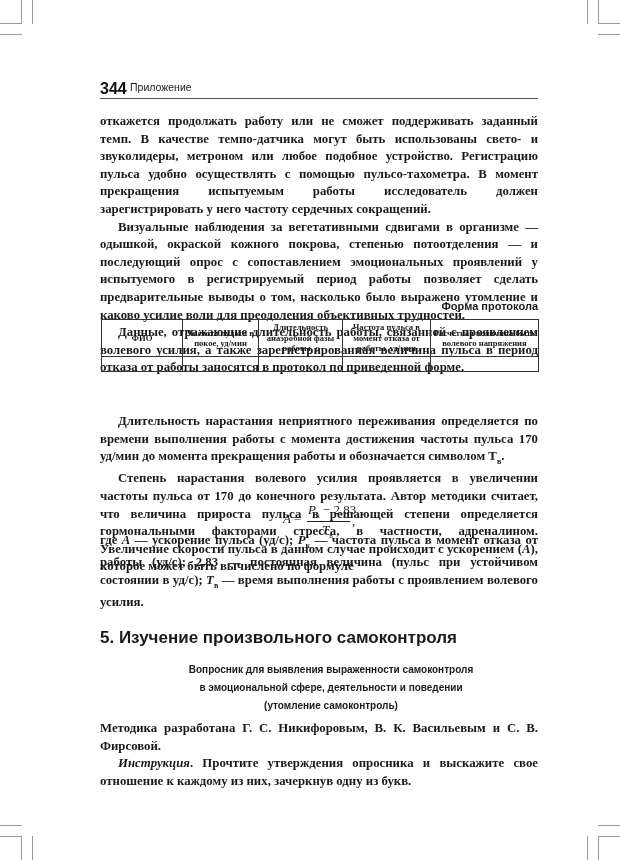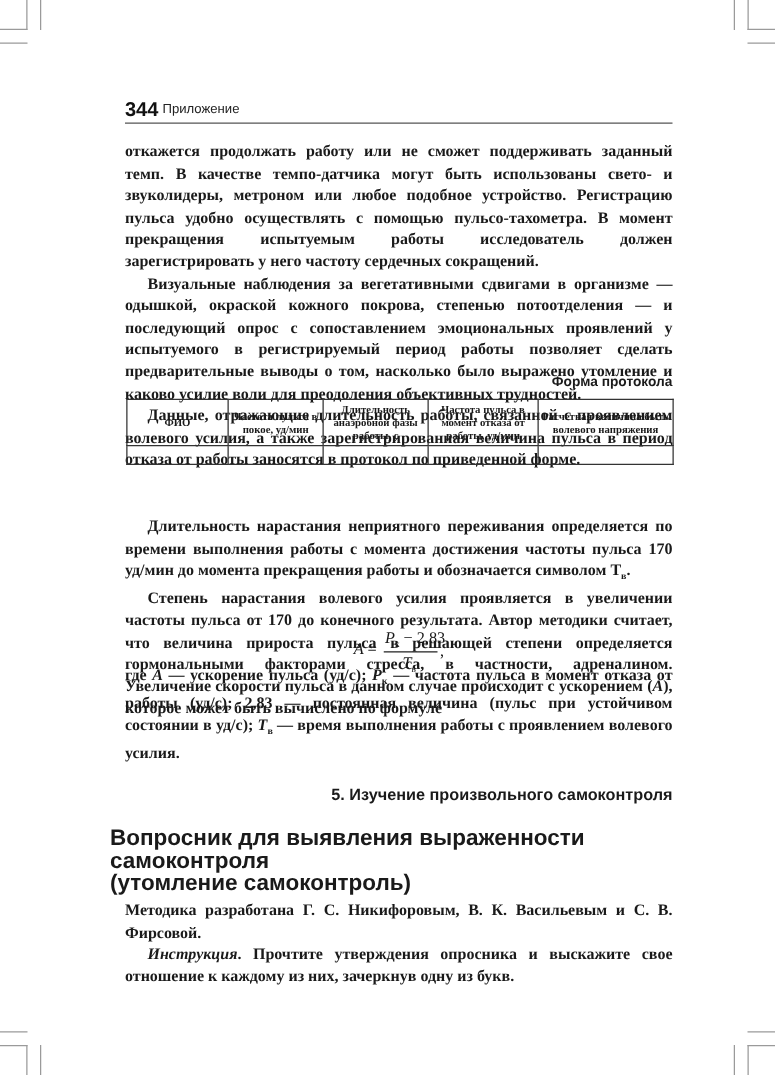--- a/index.html
+++ b/index.html
@@ -52,28 +52,28 @@
   }
   .formula .lhs { position: absolute; left: 0; top: 11px; font-style: italic; }
   .formula .eq { position: absolute; left: 11px; top: 11px; }
   .formula .frac-line { position: absolute; left: 24px; top: 21px; width: 43px; height: 1px; background: #222; }
   .formula .num { position: absolute; left: 25px; top: 2px; white-space: nowrap; }
   .formula .den { position: absolute; left: 39px; top: 22px; white-space: nowrap; font-style: italic; }
   .formula .comma { position: absolute; left: 69px; top: 13px; }
   .formula sub { font-size: 7.5px; font-style: normal; }
   .it { font-style: italic; }
   .sec-title {
-    position: absolute; left: 100px; top: 628px; width: 438px; text-align: right;
+    position: absolute; left: 100px; top: 628px; width: 438px; text-align: left;
     font-family: "Liberation Sans", "DejaVu Sans", sans-serif;
-    font-weight: bold; font-size: 13px;
+    font-weight: bold; font-size: 17px;
   }
   .sub-title {
-    position: absolute; left: 88px; top: 661px; width: 438px; 
+    position: absolute; left: 112px; top: 661px; width: 438px; text-align: center;
     font-family: "Liberation Sans", "DejaVu Sans", sans-serif;
-    font-weight: bold; font-size: 18px; line-height: 18px;
+    font-weight: bold; font-size: 10px; line-height: 18px;
   }
 </style>
 </head>
 <body>
 
 <div class="crop" style="left:0;top:23px;width:22px;height:1px;"></div>
 <div class="crop" style="left:0;top:34px;width:22px;height:1px;"></div>
 <div class="crop" style="left:21px;top:0;width:1px;height:24px;"></div>
 <div class="crop" style="left:32px;top:0;width:1px;height:24px;"></div>
 <div class="crop" style="left:598px;top:23px;width:22px;height:1px;"></div>
@@ -143,18 +143,19 @@
   <span class="comma">,</span>
 </div>
 
 <div class="text-block" style="top:532px;">
   <p><span>где </span><span class="it">A</span><span> — ускорение пульса (уд/с); </span><span class="it">P</span><sub style="font-size:8px">к</sub><span> — частота пульса в момент отказа от работы (уд/с); 2,83 — постоянная величина (пульс при устойчивом состоянии в уд/с); </span><span class="it">T</span><sub style="font-size:8px">в</sub><span> — время выполнения работы с проявлением волевого усилия.</span></p>
 </div>
 
 <div class="sec-title">5. Изучение произвольного самоконтроля</div>
 <div class="sub-title">
   <div>Вопросник для выявления выраженности самоконтроля</div>
+  <div>в эмоциональной сфере, деятельности и поведении</div>
   <div>(утомление самоконтроль)</div>
 </div>
 <div class="text-block" style="top:720px;">
   <p>Методика разработана Г. С. Никифоровым, В. К. Васильевым и С. В. Фирсовой.</p>
   <p class="indent"><span class="it">Инструкция</span><span>. Прочтите утверждения опросника и выскажите свое отношение к каждому из них, зачеркнув одну из букв.</span></p>
 </div>
 
 </body></html>

